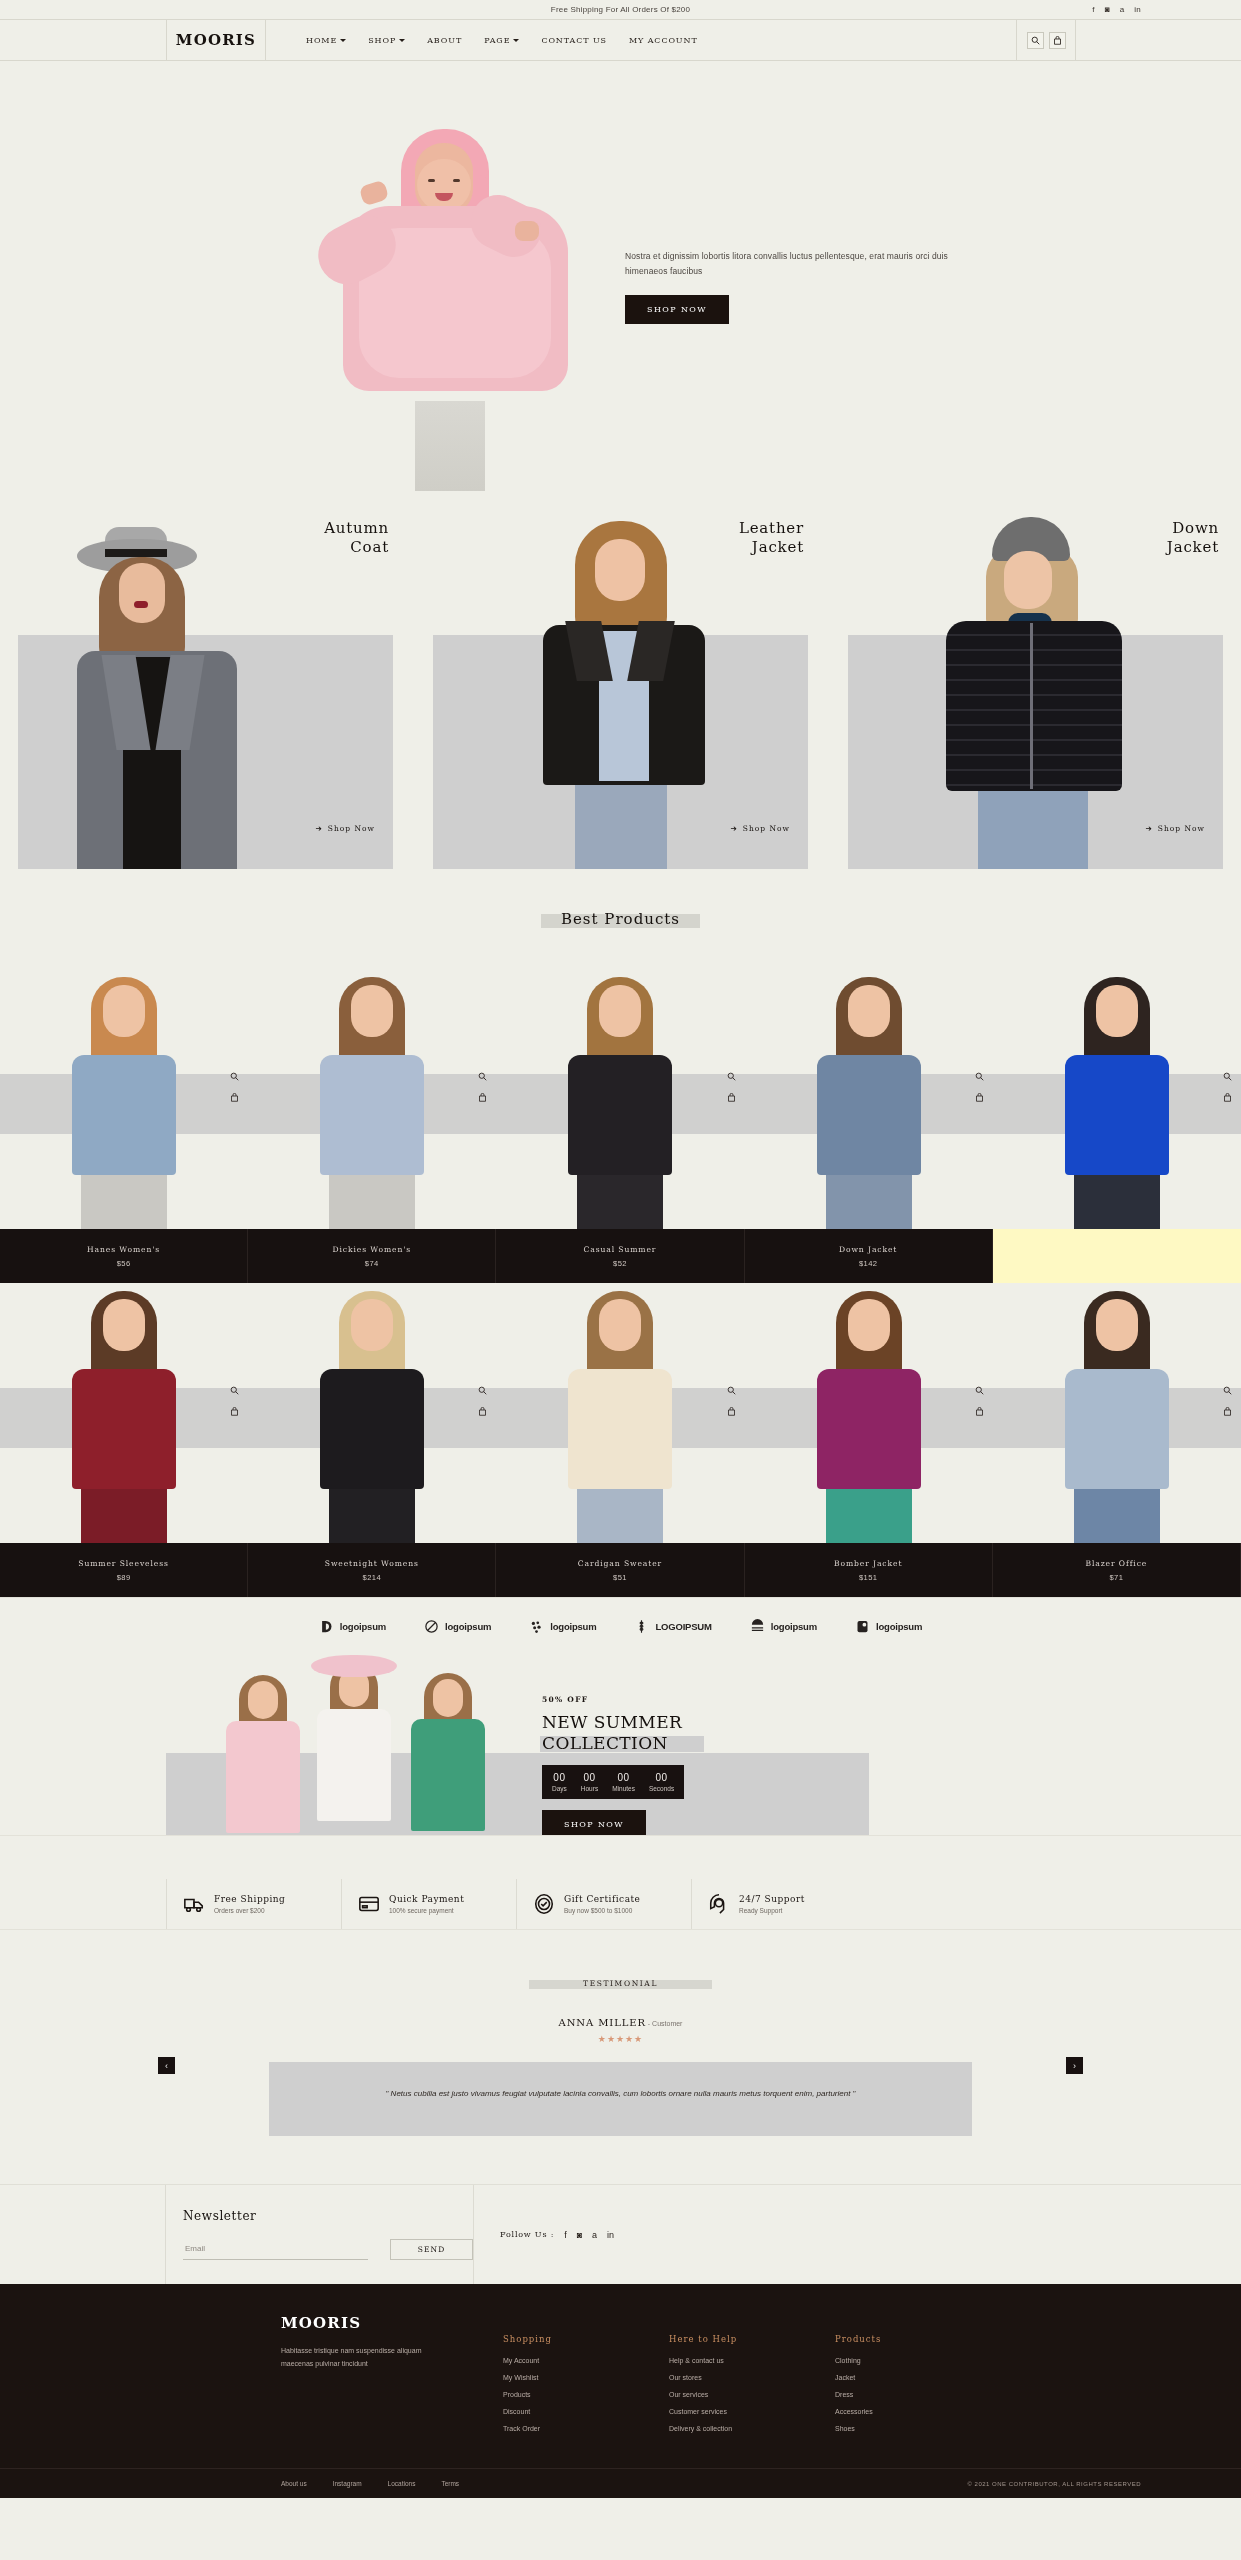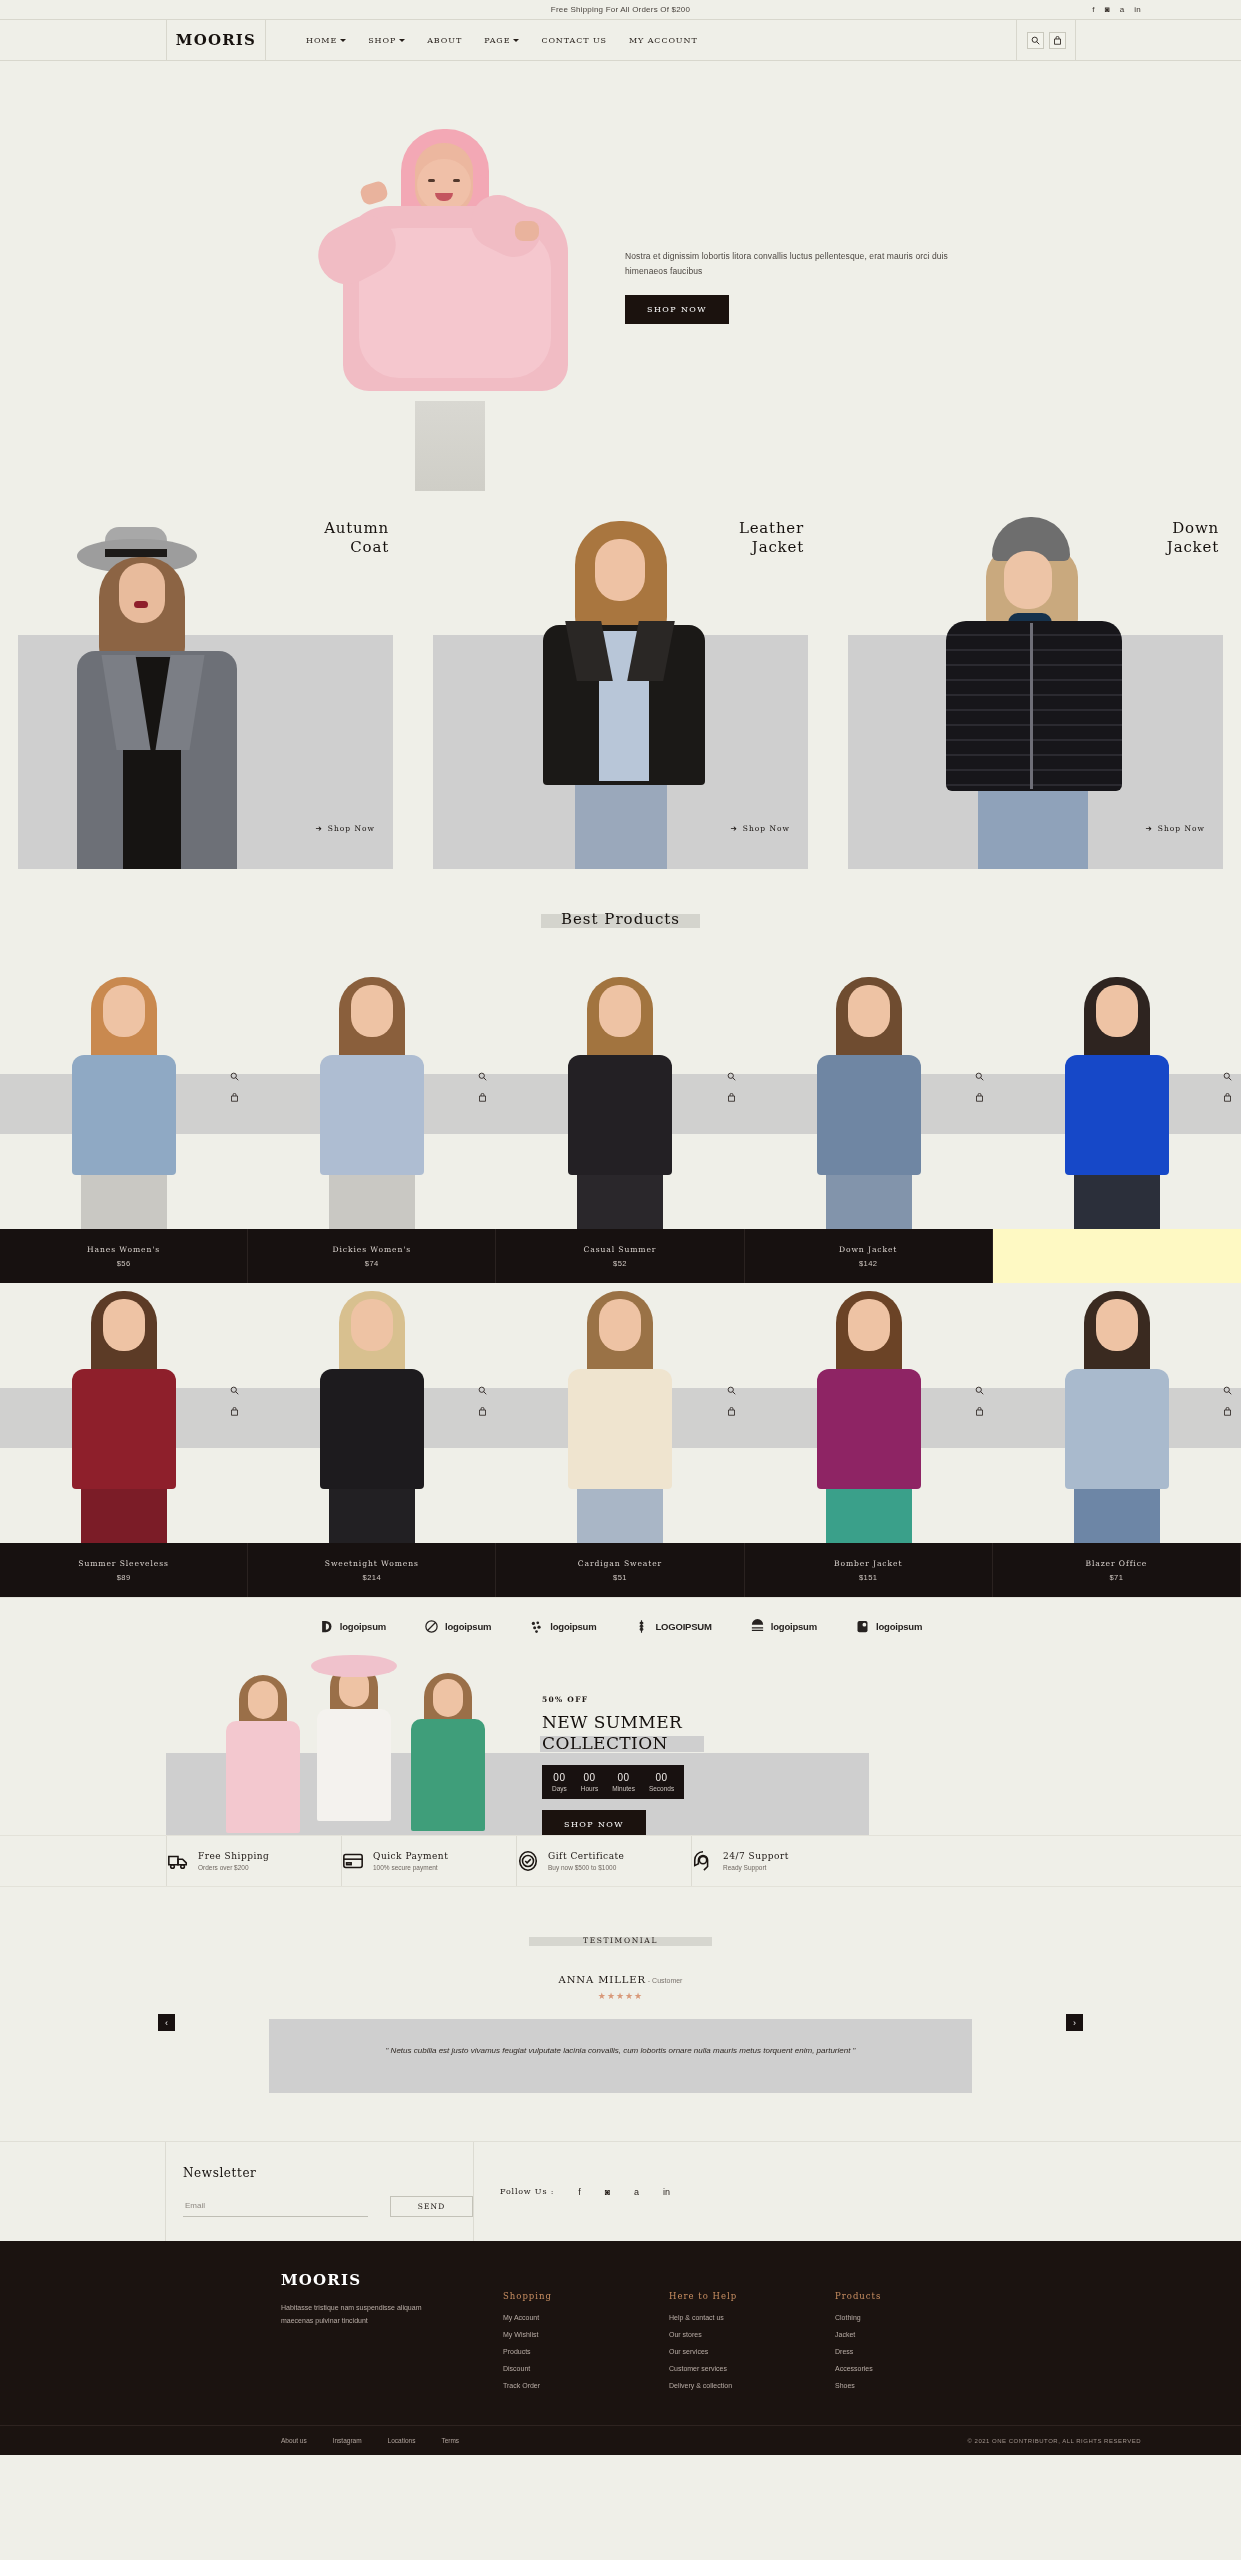--- a/index.html
+++ b/index.html
@@ -190,21 +190,21 @@
   .tm .hairx { position: absolute; left: 50%; transform: translateX(-50%); top: 8px; width: 48px; height: 74px; background: #9a6f48; border-radius: 24px 24px 20px 20px; }
   .tm .body { position: absolute; left: 50%; transform: translateX(-50%); top: 54px; width: 74px; height: 112px; border-radius: 10px 10px 2px 2px; }
   .tm1 { left: 6px; width: 110px; height: 168px; }
   .tm2 { left: 92px; width: 120px; height: 180px; }
   .tm3 { left: 190px; width: 112px; height: 170px; }
   .pinkhat { position: absolute; left: 50%; transform: translateX(-50%); top: 0; width: 86px; height: 22px; background: #f0c2cc; border-radius: 44px/12px; }
 
   
   .services { display: flex; background: #efefe8; border-top: 1px solid #e3e2d9; border-bottom: 1px solid #e3e2d9; }
   .srv-pad { flex: 0 0 166px; }
-  .srv { flex: 0 0 175px; height: 50px; display: flex; align-items: center; gap: 9px; border-left: 1px solid #dcdbd2; }
+  .srv { flex: 0 0 175px; height: 50px; display: flex; align-items: center; gap: 9px; padding-left: 16px; border-left: 1px solid #dcdbd2; margin-top: 43px; }
   .srv svg { width: 22px; height: 22px; flex: 0 0 22px; }
   .srv .t { font-family: "DejaVu Serif", serif; font-size: 9px; letter-spacing: .5px; color: #1b1512; }
   .srv .s { font-size: 6.5px; color: #6e6760; margin-top: 3px; }
 
   
   .testi-wrap { background: #efefe8; display: flex; justify-content: center; position: relative; padding: 42px 0 48px; }
   .testi { width: 703px; text-align: center; position: relative; }
   .testi .lbl { position: relative; display: inline-block; font-family: "DejaVu Serif", serif; font-size: 7.5px; letter-spacing: 1.6px; color: #2a231f; padding: 3px 54px; }
   .testi .lbl:before { content:""; position: absolute; left: 0; right: 0; top: 4px; bottom: 2px; background: #d6d6cf; z-index: 0; }
   .testi .lbl span { position: relative; z-index: 1; }
@@ -221,21 +221,21 @@
   .nl-wrap { background: #efefe8; display: flex; border-top: 1px solid #e0dfd6; }
   .nl-pad { flex: 0 0 166px; border-right: 1px solid #dcdbd2; }
   .nl { flex: 0 0 297px; padding: 24px 0 24px 17px; }
   .nl h3 { font-family: "DejaVu Serif", serif; font-weight: 400; font-size: 12px; letter-spacing: .6px; color: #15100d; }
   .nl-row { margin-top: 16px; display: flex; align-items: flex-end; gap: 22px; }
   .nl-input { width: 185px; border: 0; border-bottom: 1px solid #bfbeb4; background: transparent;
     font-family: "Liberation Sans", sans-serif; font-size: 8px; color: #3c3630; padding: 4px 2px 6px; outline: none; }
   .nl-input::placeholder { color: #8d8881; }
   .nl-send { width: 83px; height: 21px; border: 1px solid #c3c2b8; background: #efefe8;
     font-family: "DejaVu Serif", serif; font-size: 7.5px; letter-spacing: 1.1px; color: #1b1512; cursor: pointer; }
-  .nl-follow { flex: 0 0 240px; display: flex; align-items: center; gap: 24px; padding-left: 26px; border-left: 1px solid #dcdbd2; }
+  .nl-follow { flex: 0 0 240px; display: flex; align-items: center; gap: 10px; padding-left: 26px; border-left: 1px solid #dcdbd2; }
   .nl-follow .lab { font-family: "DejaVu Serif", serif; font-size: 8px; letter-spacing: .8px; color: #1b1512; }
   .nl-follow .si { font-size: 9px; color: #241d18; }
 
   
   .footer { background: #1b1310; color: #ded5cf; padding: 30px 0 0; }
   .f-inner { display: flex; padding-left: 281px; gap: 0; }
   .f-brand { flex: 0 0 222px; }
   .f-brand .lg { font-family: "DejaVu Serif", serif; font-weight: 700; font-size: 15px; letter-spacing: 1.2px; color: #fff; }
   .f-brand p { margin-top: 12px; font-size: 7px; line-height: 1.9; color: #b9ada6; width: 160px; }
   .f-col { flex: 0 0 166px; margin-top: 20px; }

